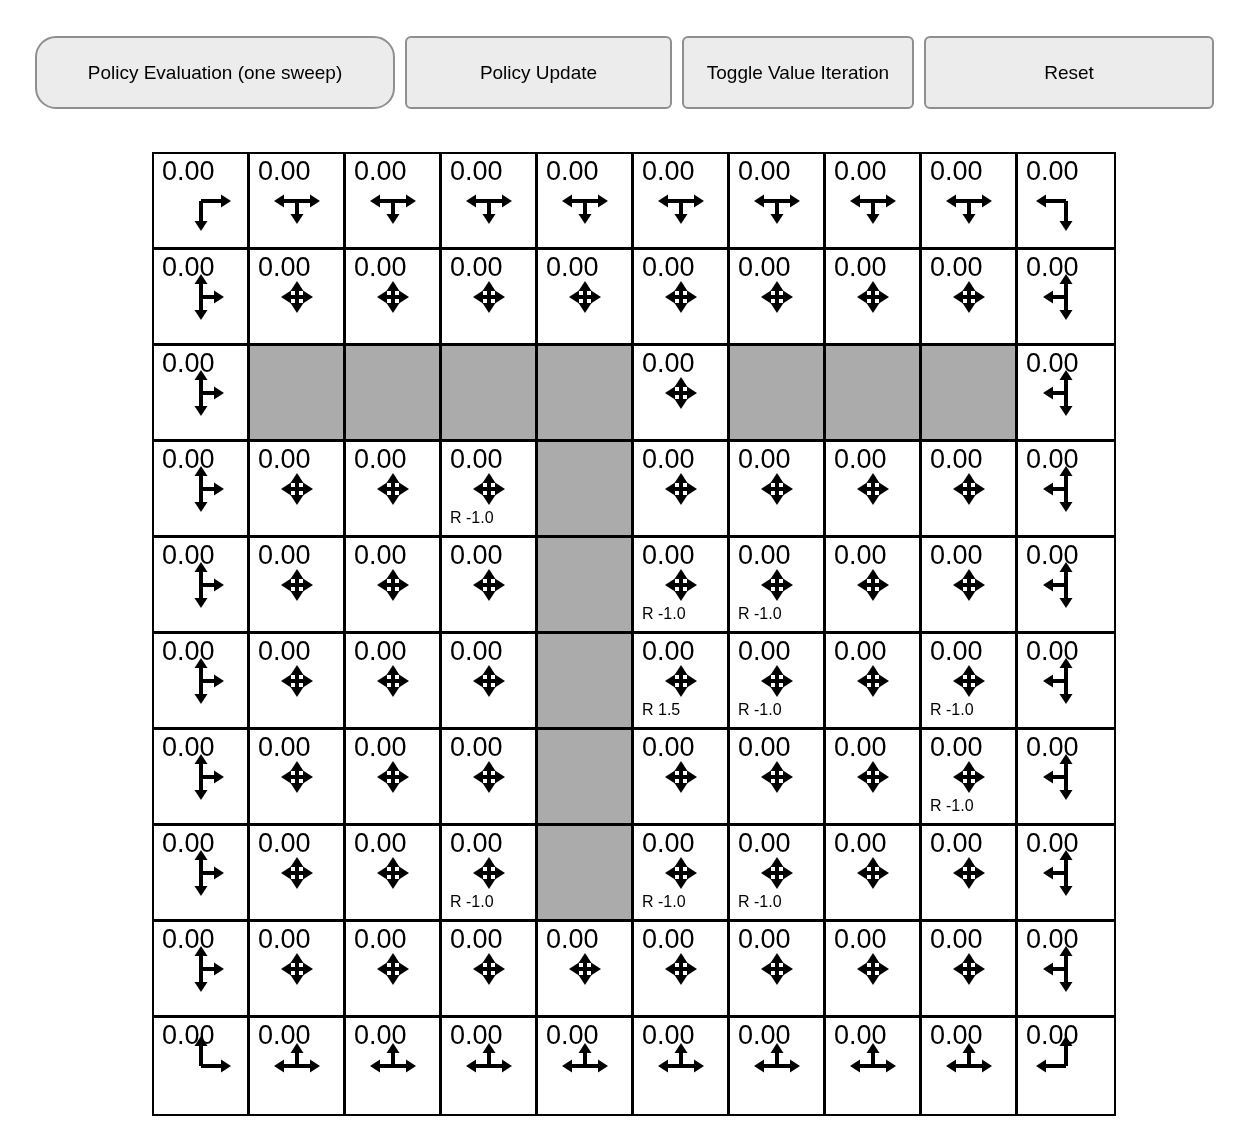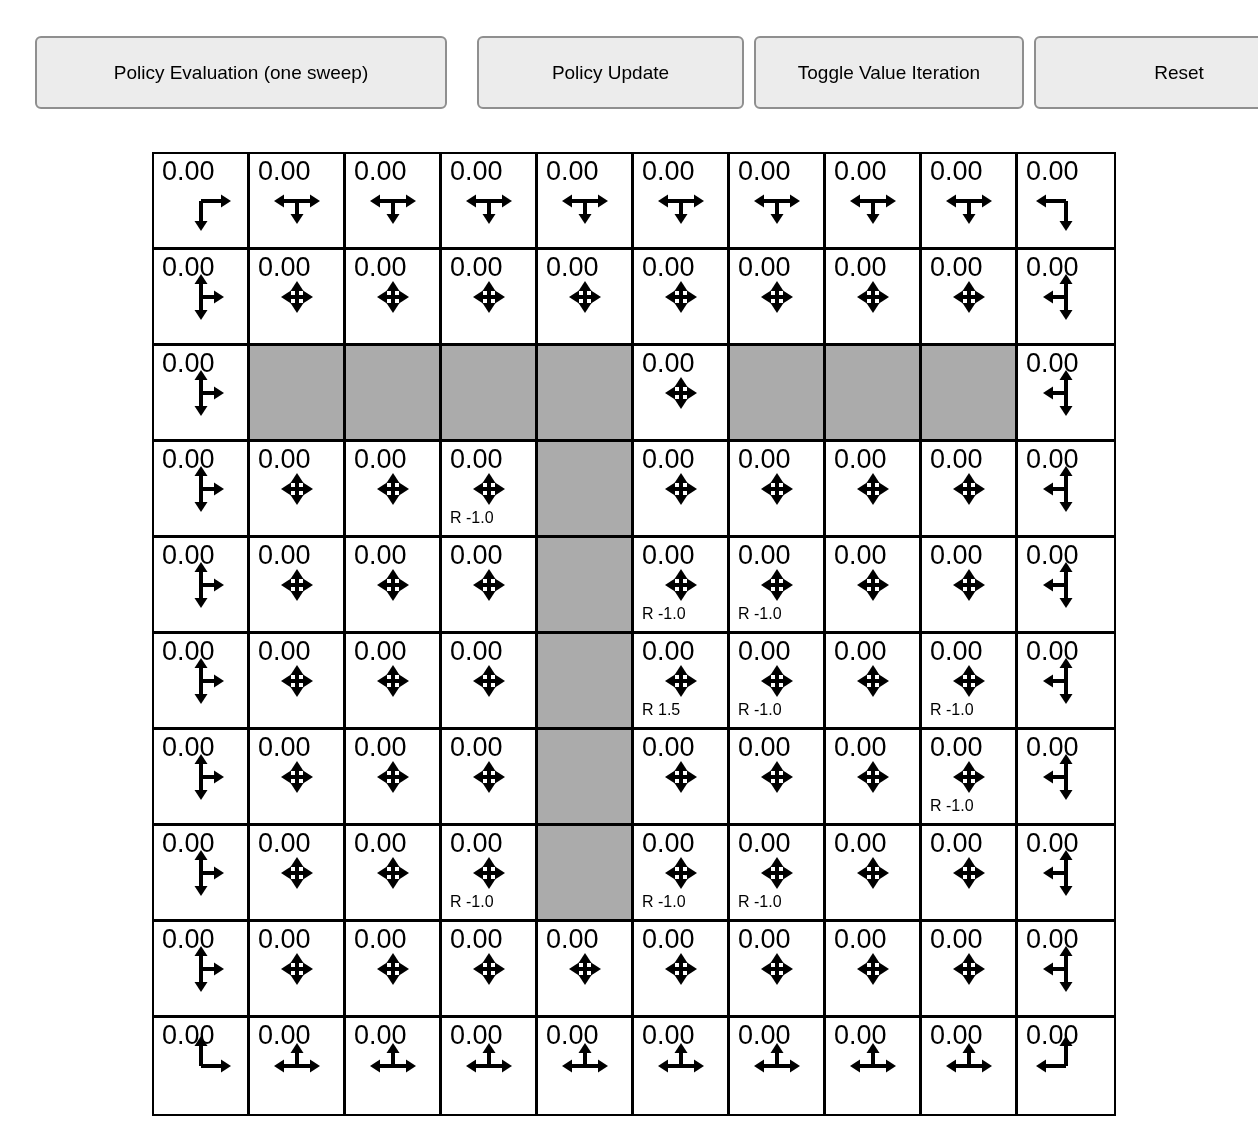--- a/index.html
+++ b/index.html
@@ -7,23 +7,23 @@
     width:1258px;height:1136px;position:relative;overflow:hidden;
     font-family:"Liberation Sans", sans-serif;color:#000;
   }
   .toolbar{position:absolute;left:35px;top:36px;display:flex;gap:10px;}
   .btn{
     height:73px;background:#ececec;border:2px solid #8f8f8f;border-radius:6px;
     font-family:"Liberation Sans", sans-serif;font-size:19px;color:#000;
     display:flex;align-items:center;justify-content:center;box-sizing:border-box;
     padding:0 10px;cursor:pointer;
   }
-  .btn:nth-child(1){width:412px;}
-  .btn:nth-child(2){width:267px;margin-left:20px;}
-  .btn:nth-child(3){width:270px;}
+  .btn:nth-child(1){width:360px;border-radius:21px;}
+  .btn:nth-child(2){width:267px;}
+  .btn:nth-child(3){width:232px;}
   .btn:nth-child(4){width:290px;}
   .grid{
     position:absolute;left:152px;top:152px;
     border:2px solid #000;background:#a21caf;
     display:grid;grid-template-columns:repeat(10,96px);grid-auto-rows:96px;
   }
   .cell{
     box-sizing:border-box;position:relative;background:#fff;
     border-right:3px solid #000;border-bottom:3px solid #000;
   }

